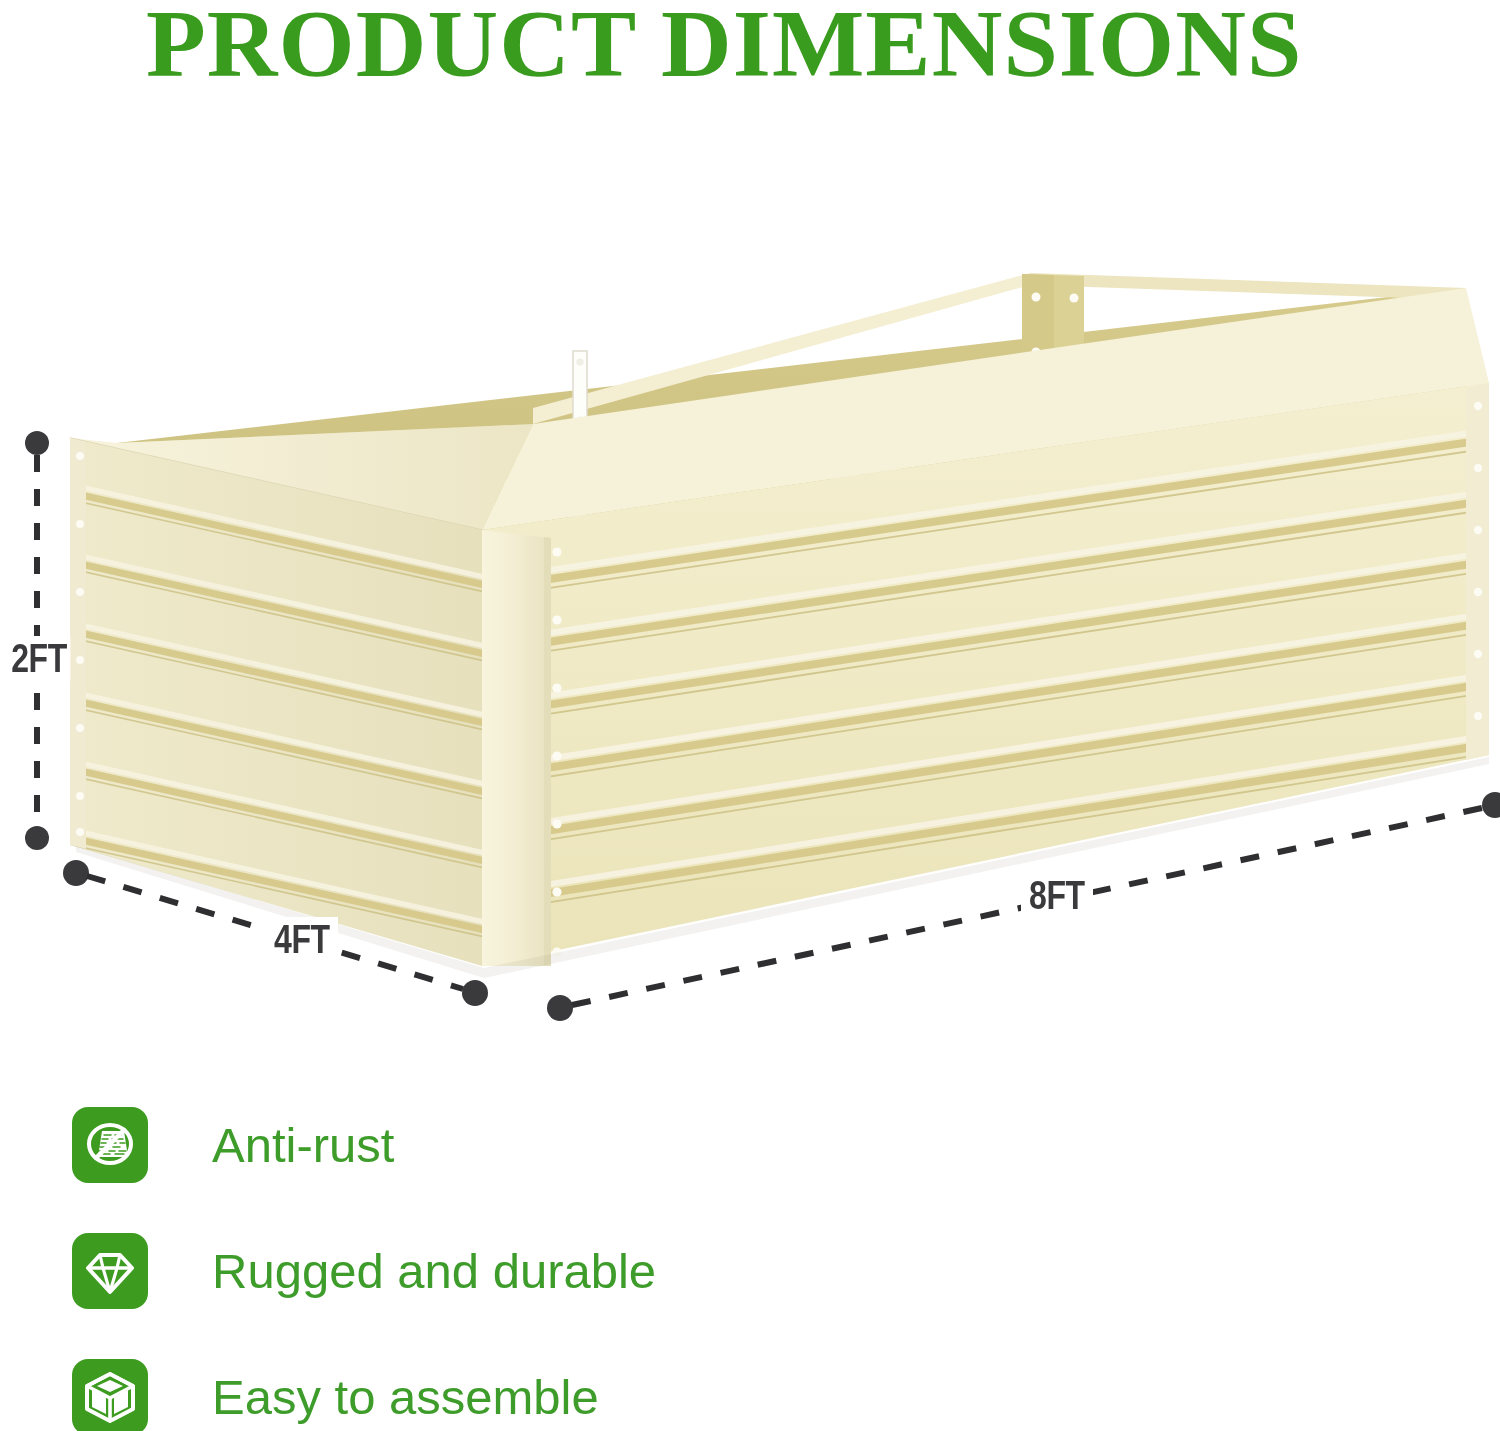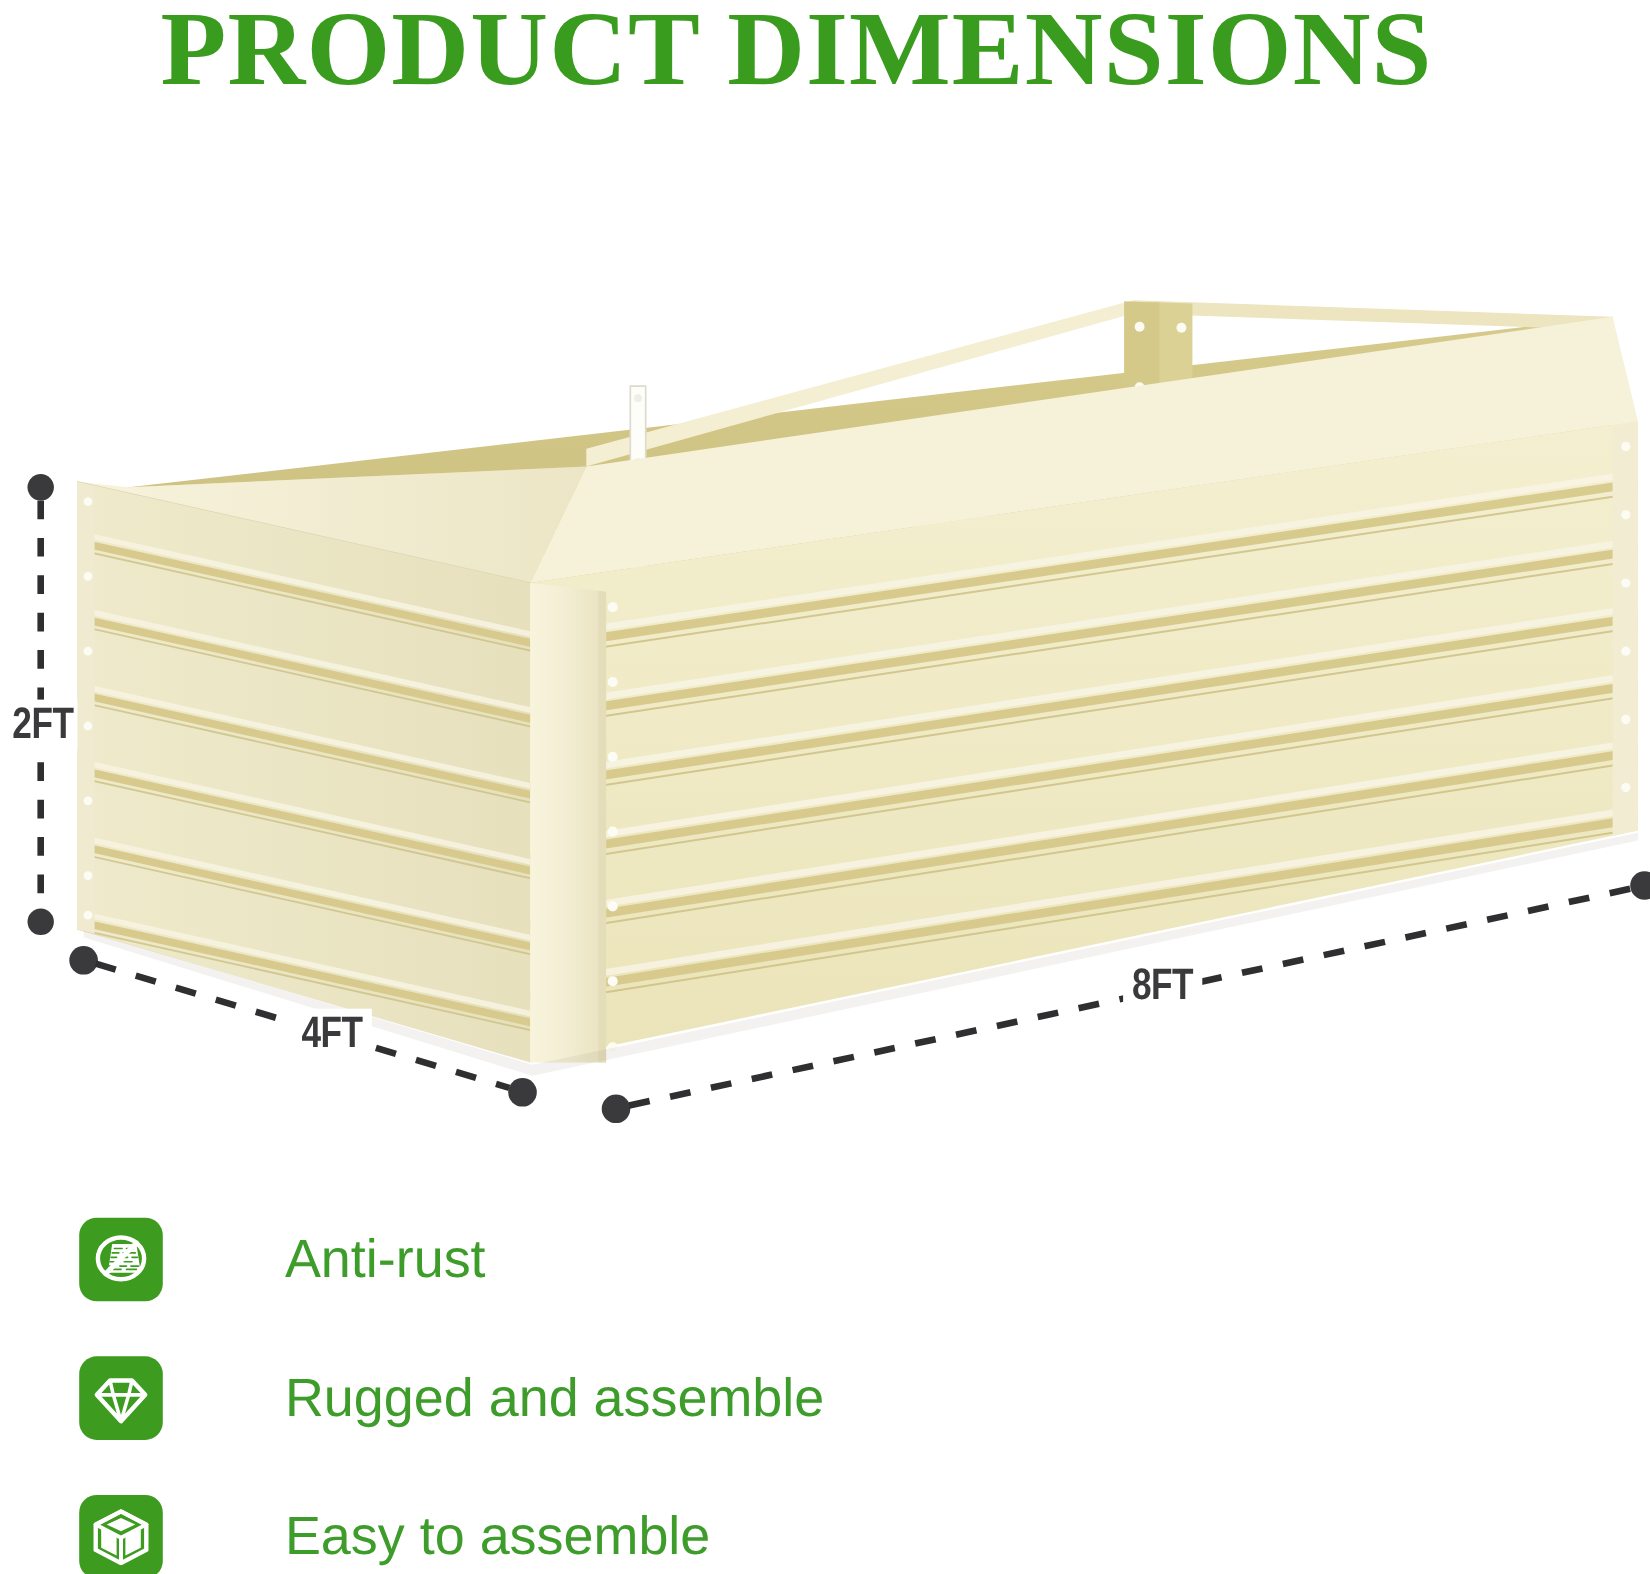--- a/index.html
+++ b/index.html
@@ -91,21 +91,20 @@
     position: absolute;
     left: 72px;
     top: 1082px;
     width: 900px;
   }
   .feature-row {
     display: flex;
     align-items: center;
     height: 126px;
     margin-bottom: 0;
-    gap: 47px;
   }
   .feature-icon {
     width: 76px;
     height: 76px;
     min-width: 76px;
     border-radius: 16px;
     background: #3d9c1f;
     display: flex;
     align-items: center;
     justify-content: center;
@@ -418,21 +417,21 @@
           <path d="M16,10 L36,10 L48,23 L26,47 L4,23 Z" fill="none" stroke="#ffffff" stroke-width="4" stroke-linejoin="round"></path>
 
           <line x1="4" y1="23" x2="48" y2="23" stroke="#ffffff" stroke-width="3.4"></line>
           <line x1="16" y1="10" x2="19" y2="23" stroke="#ffffff" stroke-width="3.2"></line>
           <line x1="36" y1="10" x2="33" y2="23" stroke="#ffffff" stroke-width="3.2"></line>
 
           <line x1="19" y1="23" x2="26" y2="47" stroke="#ffffff" stroke-width="3.2"></line>
           <line x1="33" y1="23" x2="26" y2="47" stroke="#ffffff" stroke-width="3.2"></line>
         </svg>
       </div>
-      <div class="feature-label">Rugged and assemble</div>
+      <div class="feature-label">Rugged and durable</div>
     </div>
 
     <div class="feature-row">
       <div class="feature-icon">
         <svg width="52" height="52" viewBox="0 0 52 52" xmlns="http://www.w3.org/2000/svg">
 
           <polygon points="26,3 49,15 49,38 26,50 3,38 3,15" fill="none" stroke="#ffffff" stroke-width="4" stroke-linejoin="round"></polygon>
 
           <polygon points="26,3 49,15 26,27 3,15" fill="none" stroke="#ffffff" stroke-width="3.6" stroke-linejoin="round"></polygon>
 

